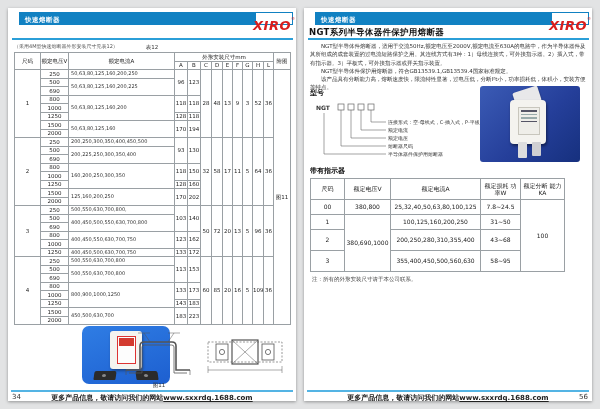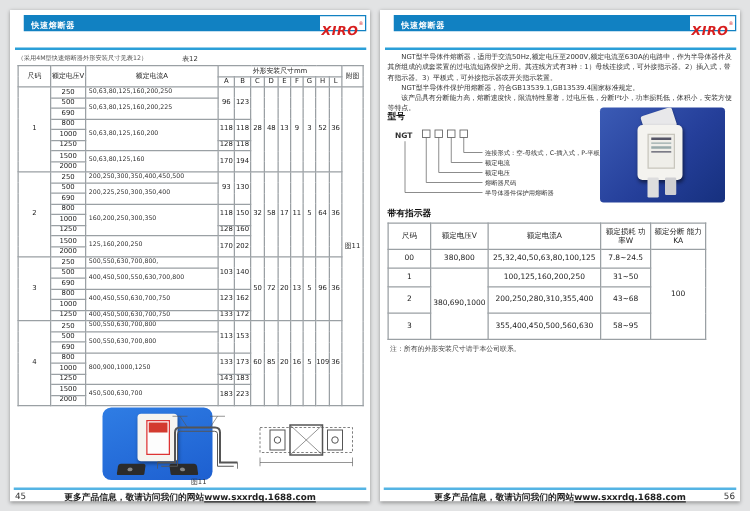--- a/index.html
+++ b/index.html
@@ -20,21 +20,21 @@
   
   .topbar{
     position:absolute;top:4px;left:11px;right:3px;height:13px;
     background:#1181c2;color:#fff;display:flex;align-items:flex-end;
   }
   .topbar-label{font-size:6.5px;font-weight:bold;padding-left:6px;letter-spacing:.5px;}
   .logo{
     position:absolute;right:1px;top:1px;bottom:1px;width:36px;background:#ffffff;
     display:flex;align-items:center;justify-content:center;
   }
-  .logo-text{color:#d81e1e;font-weight:bold;font-style:italic;font-size:10px;letter-spacing:.5px;margin-top:14px;}
+  .logo-text{color:#d81e1e;font-weight:bold;font-style:italic;font-size:13px;letter-spacing:.5px;margin-top:14px;}
   .logo-reg{color:#d81e1e;font-size:4px;vertical-align:super;}
 
   .page-title{
     position:absolute;top:19px;left:5px;right:5px;margin:0;
     font-size:8.5px;font-weight:bold;color:#111;letter-spacing:.3px;
   }
   .title-rule{position:absolute;top:30px;left:4px;right:3px;height:2px;background:#2b9fd8;}
 
   .small-note{position:absolute;top:35px;left:6px;font-size:5px;color:#555;}
   .table-caption{position:absolute;top:36px;left:0;width:288px;text-align:center;font-size:5.5px;color:#333;}
@@ -399,33 +399,34 @@
       <line x1="30" y1="8" x2="56" y2="32" stroke-width="0.5"></line>
       <line x1="56" y1="8" x2="30" y2="32" stroke-width="0.5"></line>
       <circle cx="20" cy="20" r="2.6" stroke-width="0.8"></circle>
       <circle cx="66" cy="20" r="2.6" stroke-width="0.8"></circle>
       <line x1="6" y1="38" x2="80" y2="38" stroke-width="0.5"></line>
       <line x1="6" y1="34" x2="6" y2="41" stroke-width="0.5"></line>
       <line x1="80" y1="34" x2="80" y2="41" stroke-width="0.5"></line>
     </svg>
 
     <div class="footer-rule"></div>
-    <div class="page-num num-left">45</div>
+    <div class="page-num num-left">34</div>
     <div class="footer-text"><span>更多产品信息，敬请访问我们的网站</span><span class="url">www.sxxrdq.1688.com</span></div>
   </div>
 
   <div class="page right">
     <div class="topbar">
       <span class="topbar-label">快速熔断器</span>
       <span class="logo">
           <span class="logo-text">XIRO</span>
           <span class="logo-reg">®</span>
         </span>
     </div>
 
+    <h1 class="page-title">NGT系列半导体器件保护用熔断器</h1>
     <div class="title-rule"></div>
 
     <div class="intro">
       <p>NGT型半导体件熔断器，适用于交流50Hz,额定电压至2000V,额定电流至630A的电路中，作为半导体器件及其所组成的成套装置的过电流短路保护之用。其连线方式有3种：1）母线连接式，可外接指示器。2）插入式，带有指示器。3）平板式，可外接指示器或开关指示装置。</p>
       <p>NGT型半导体件保护用熔断器，符合GB13539.1,GB13539.4国家标准规定。</p>
       <p>该产品具有分断能力高，熔断速度快，限流特性显著，过电压低，分断I²t小，功率损耗低，体积小，安装方便等特点。</p>
     </div>
 
     <h2 class="section-heading heading-model">型号</h2>
 

